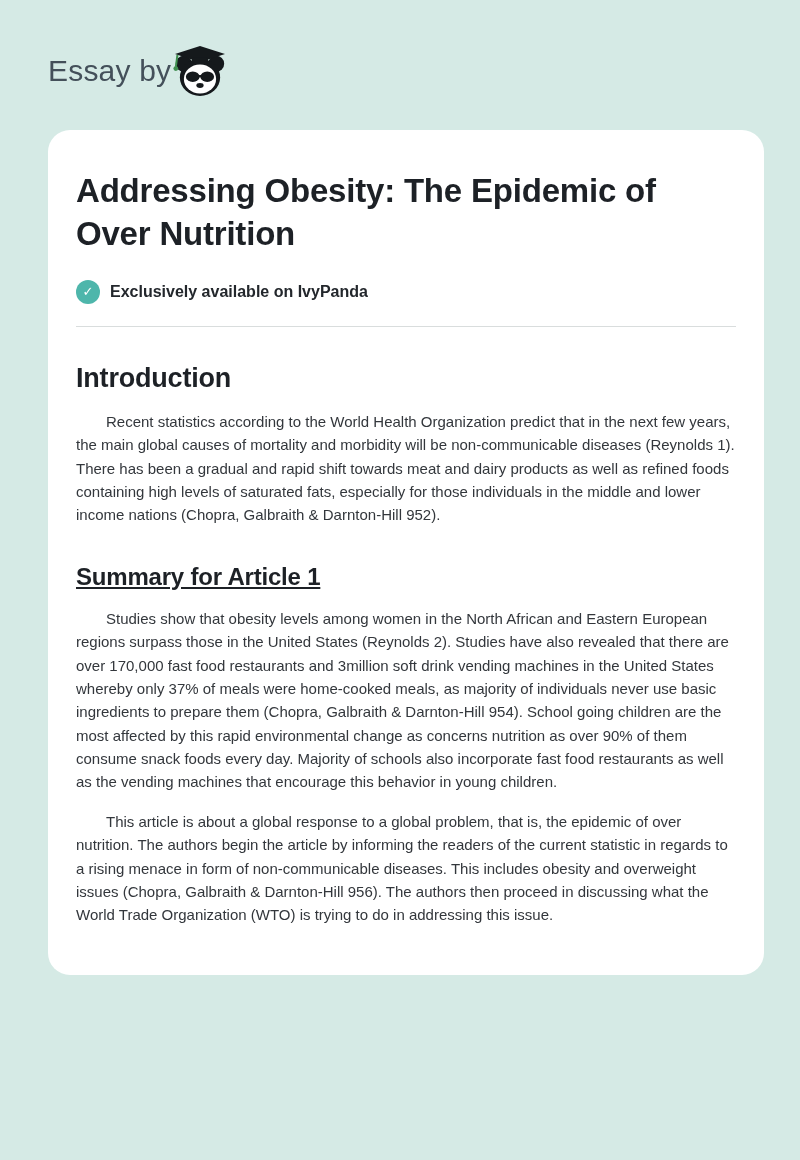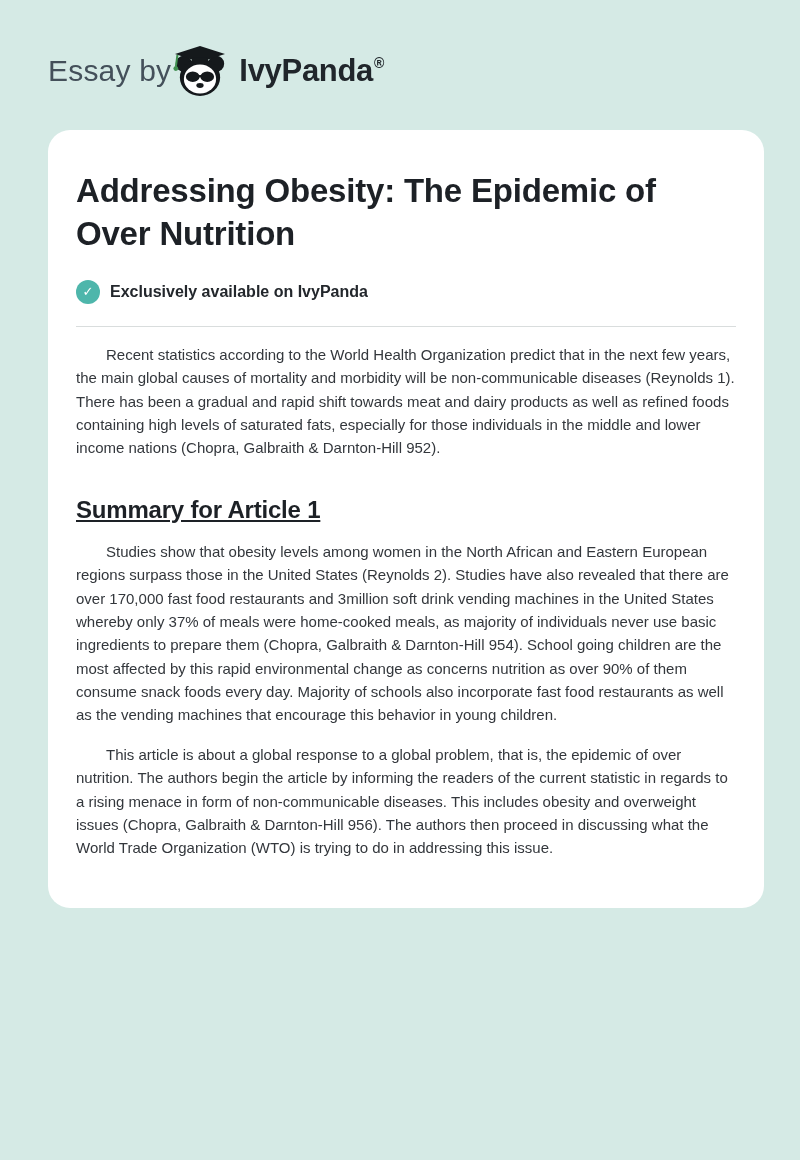--- a/index.html
+++ b/index.html
@@ -118,39 +118,36 @@
           <ellipse cx="27" cy="43" rx="8.5" ry="6.5" fill="#15191c"></ellipse>
           <ellipse cx="45" cy="43" rx="8.5" ry="6.5" fill="#15191c"></ellipse>
           <rect x="33" y="41" width="6" height="3" fill="#15191c"></rect>
           <ellipse cx="36" cy="54" rx="4.5" ry="3" fill="#15191c"></ellipse>
           <polygon points="36,5 67,15 36,25 5,15" fill="#15191c"></polygon>
           <rect x="26" y="19" width="20" height="7" rx="2" fill="#15191c"></rect>
           <path d="M8 16 L6 31" stroke="#3f8f4f" stroke-width="2.5" fill="none"></path>
           <circle cx="6" cy="33" r="3" fill="#3f8f4f"></circle>
         </svg>
       </span>
-      <span class="brand-wrap">
-        <span class="brand-text">IvyPanda</span>
-        <span class="reg">®</span>
-      </span>
     </span>
   </header>
 
   <main class="card">
 
     <h1 class="title">Addressing Obesity: The Epidemic of Over Nutrition</h1>
 
     <div class="badge">
       <span class="check">✓</span>
       <span class="badge-label">Exclusively available on IvyPanda</span>
     </div>
 
     <hr class="divider">
 
     <section class="section">
+      <h2 class="h-large">Introduction</h2>
       <p>Recent statistics according to the World Health Organization predict that in the next few years, the main global causes of mortality and morbidity will be non-communicable diseases (Reynolds 1). There has been a gradual and rapid shift towards meat and dairy products as well as refined foods containing high levels of saturated fats, especially for those individuals in the middle and lower income nations (Chopra, Galbraith &amp; Darnton-Hill 952).</p>
     </section>
 
     <section class="section">
       <h2 class="h-med">Summary for Article 1</h2>
       <p>Studies show that obesity levels among women in the North African and Eastern European regions surpass those in the United States (Reynolds 2). Studies have also revealed that there are over 170,000 fast food restaurants and 3million soft drink vending machines in the United States whereby only 37% of meals were home-cooked meals, as majority of individuals never use basic ingredients to prepare them (Chopra, Galbraith &amp; Darnton-Hill 954). School going children are the most affected by this rapid environmental change as concerns nutrition as over 90% of them consume snack foods every day. Majority of schools also incorporate fast food restaurants as well as the vending machines that encourage this behavior in young children.</p>
     </section>
 
     <section class="section">
       <p>This article is about a global response to a global problem, that is, the epidemic of over nutrition. The authors begin the article by informing the readers of the current statistic in regards to a rising menace in form of non-communicable diseases. This includes obesity and overweight issues (Chopra, Galbraith &amp; Darnton-Hill 956). The authors then proceed in discussing what the World Trade Organization (WTO) is trying to do in addressing this issue.</p>

